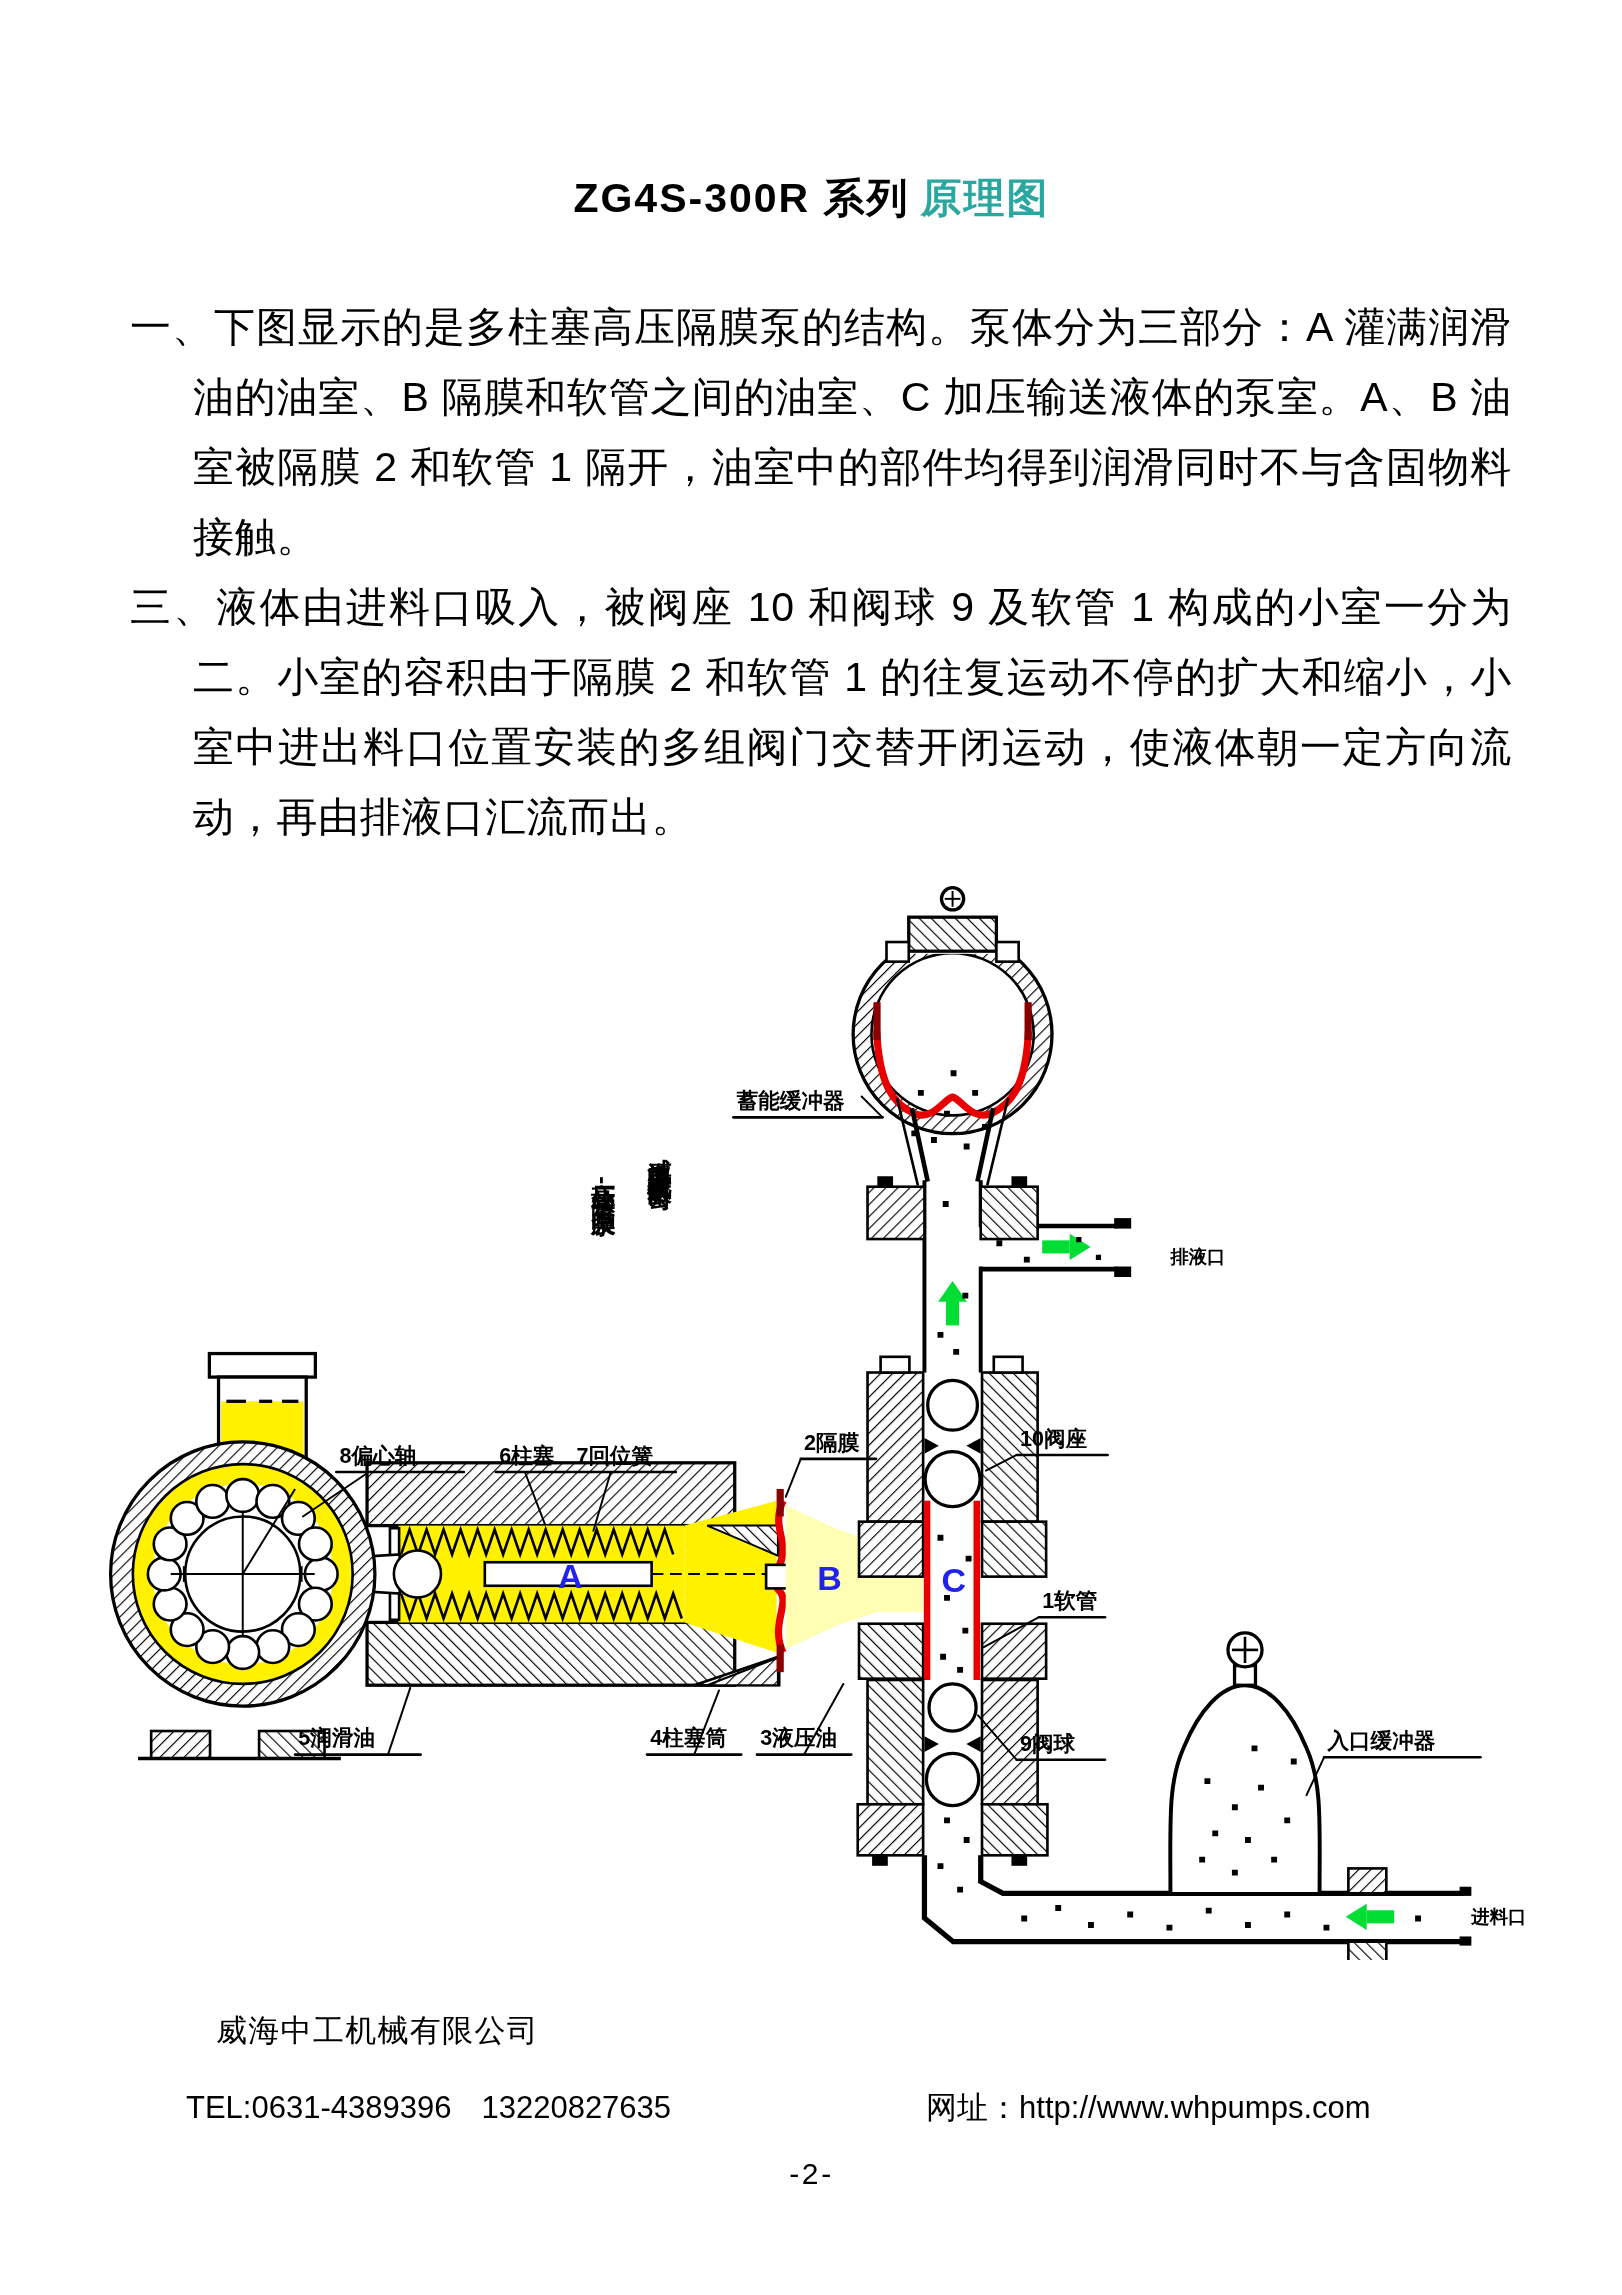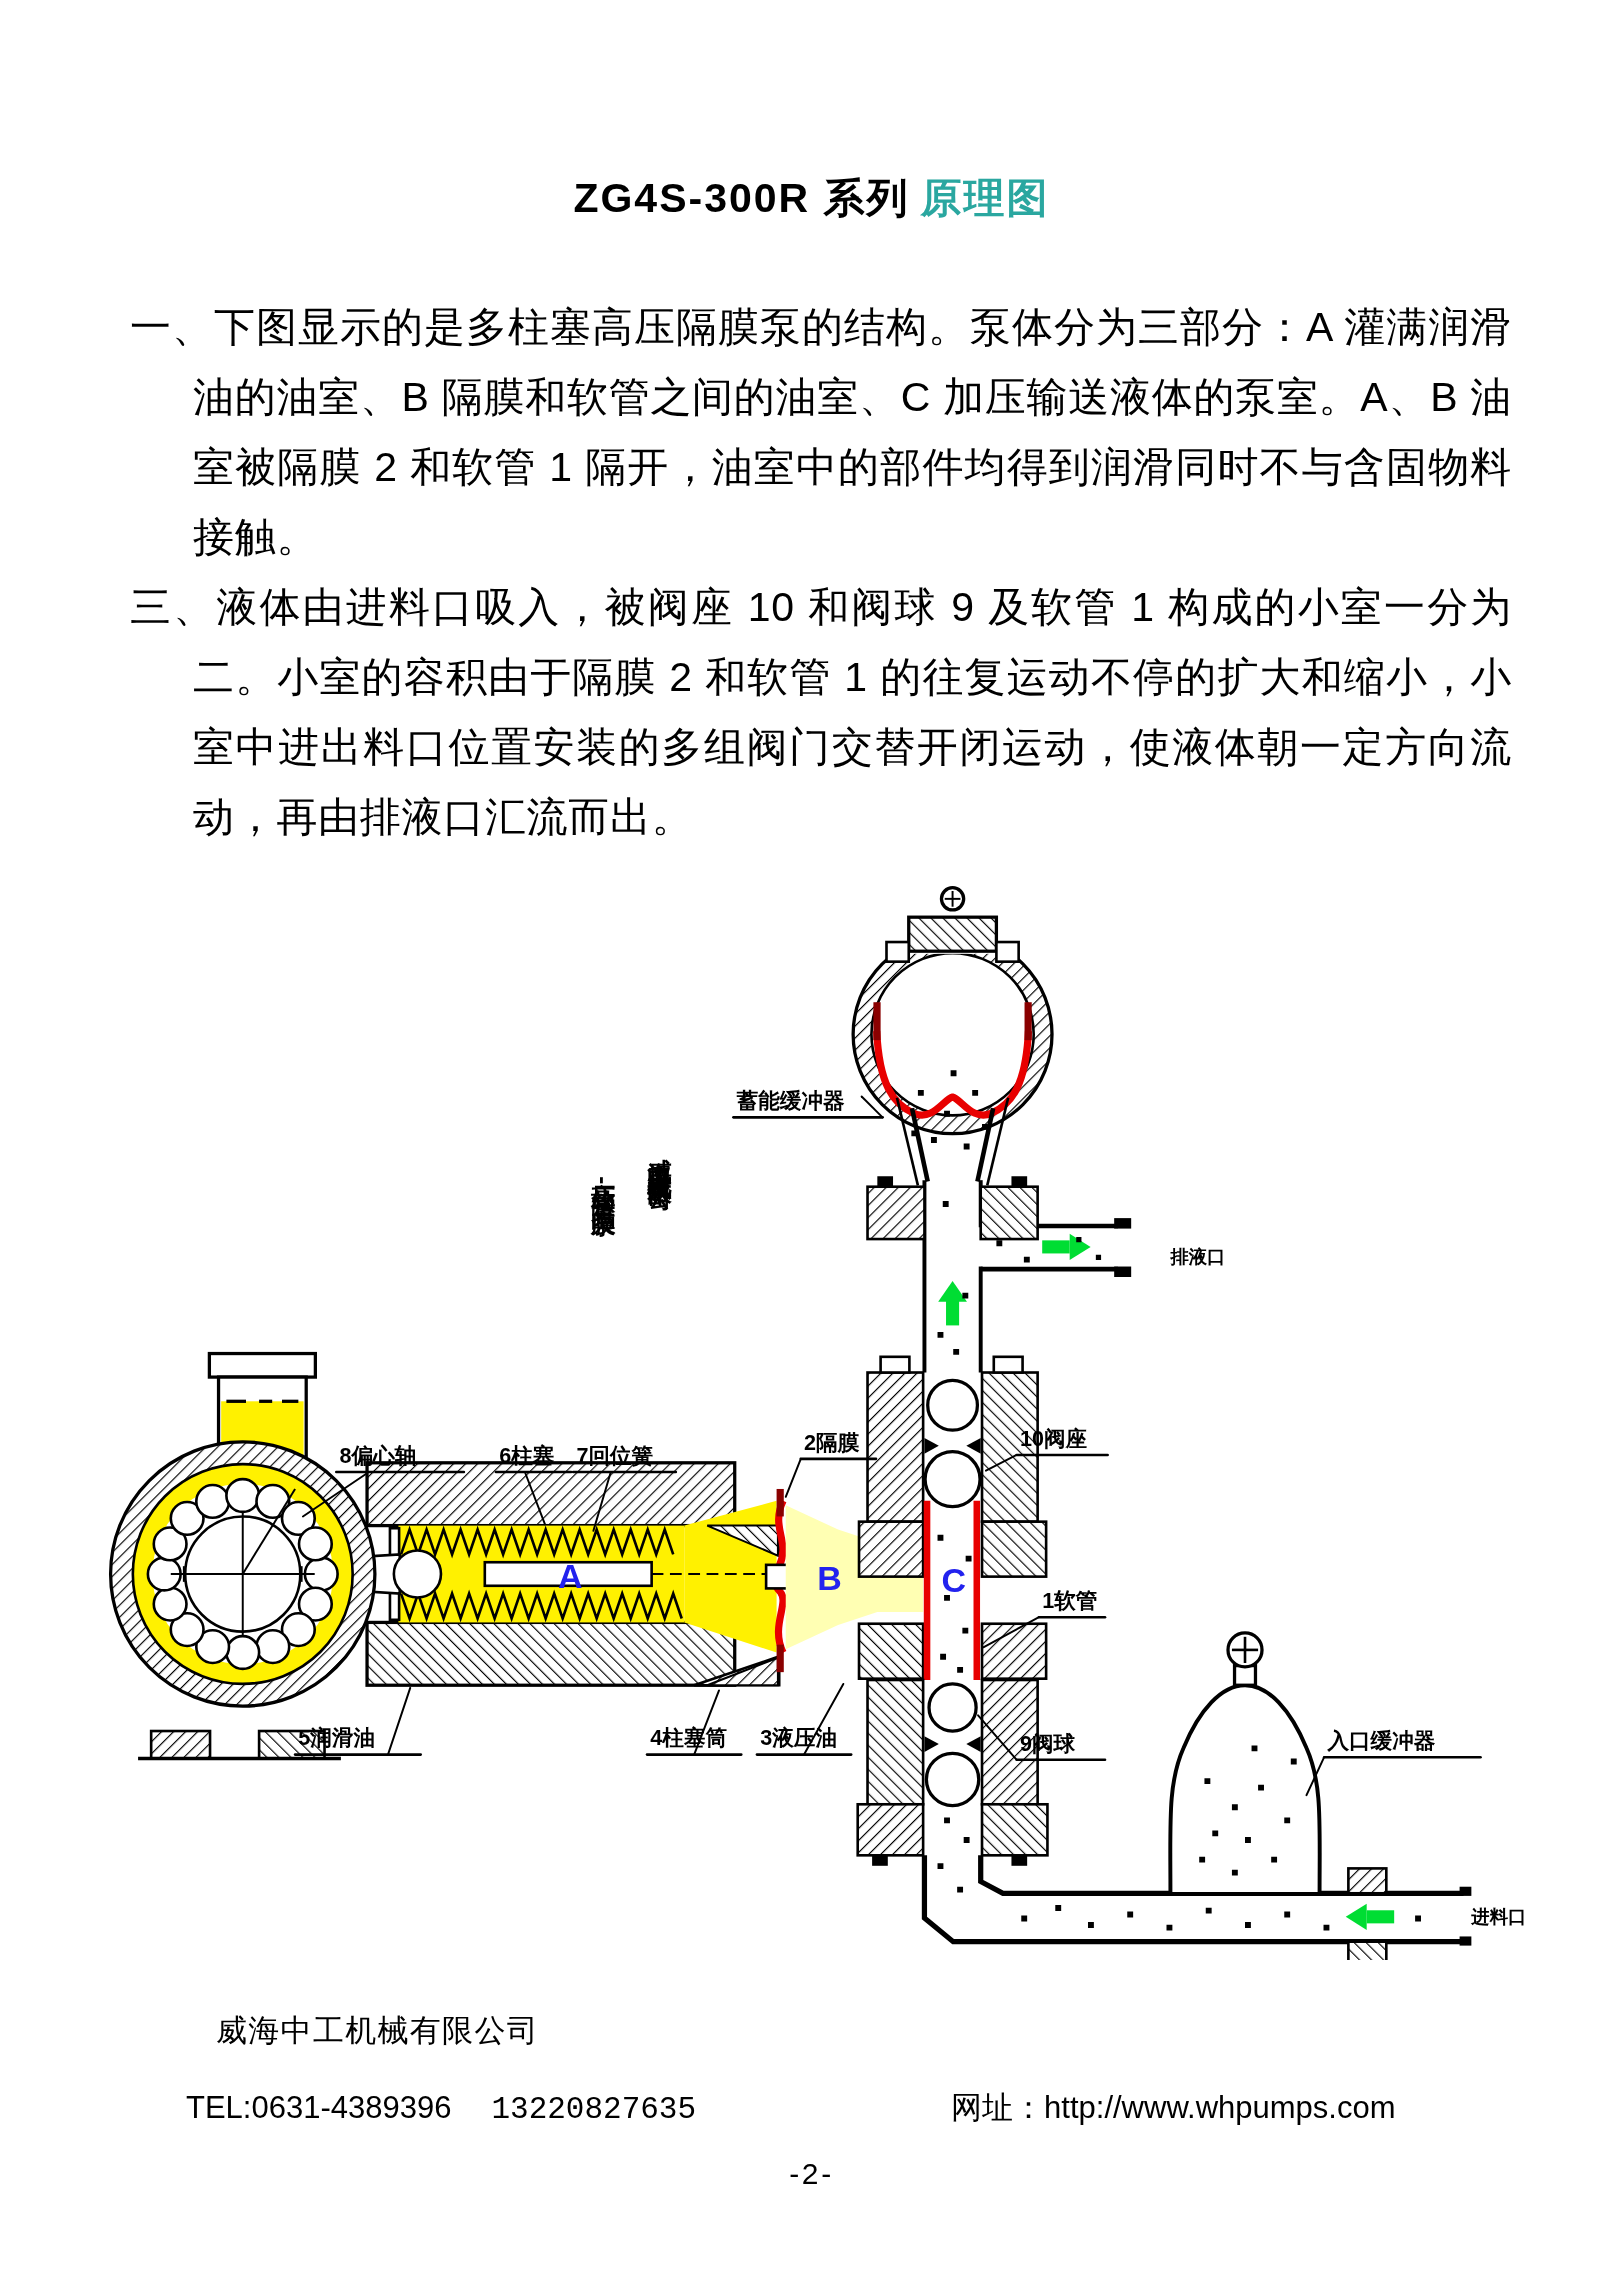--- a/index.html
+++ b/index.html
@@ -4,21 +4,21 @@
 <style>
   html,body{margin:0;padding:0;background:#fff;}
   body{width:1623px;height:2295px;position:relative;font-family:"Liberation Sans",sans-serif;color:#000;}
   .page{position:absolute;left:0;top:0;width:1623px;height:2295px;background:#ffffff;overflow:hidden;}
   .title{position:absolute;left:0;top:171px;width:100%;text-align:center;font-size:41px;font-weight:600;letter-spacing:2px;}
   .title .teal{color:#2aa7a0;margin-left:11px;font-weight:600;}
   .paras{position:absolute;left:130px;top:292px;width:1382px;}
   .para{font-size:41px;line-height:70px;text-align:justify;padding-left:63px;text-indent:-63px;letter-spacing:0.7px;}
   .footer-company{position:absolute;left:216px;top:2010px;font-size:31px;letter-spacing:1.3px;}
   .footer-line{position:absolute;left:186px;top:2087px;font-size:31px;white-space:nowrap;}
-  .footer-line .m1{margin-left:40px;font-family:Liberation Mono, monospace;}
+  .footer-line .m1{margin-left:30px;}
   .footer-line .m2{margin-left:255px;}
   .pagenum{position:absolute;left:0;top:2157px;width:100%;text-align:center;font-size:30px;letter-spacing:2.6px;}
   svg text{font-family:"Liberation Sans",sans-serif;}
   .plabel{font-size:33px;font-weight:700;fill:#000;}
   .chamber{font-size:52px;font-weight:700;fill:#2222ee;}
   .tiny{font-size:28px;font-weight:700;fill:#000;}
   .vbrand{font-size:37px;font-weight:700;fill:#000;letter-spacing:5px;}
 </style>
 </head>
 <body>

